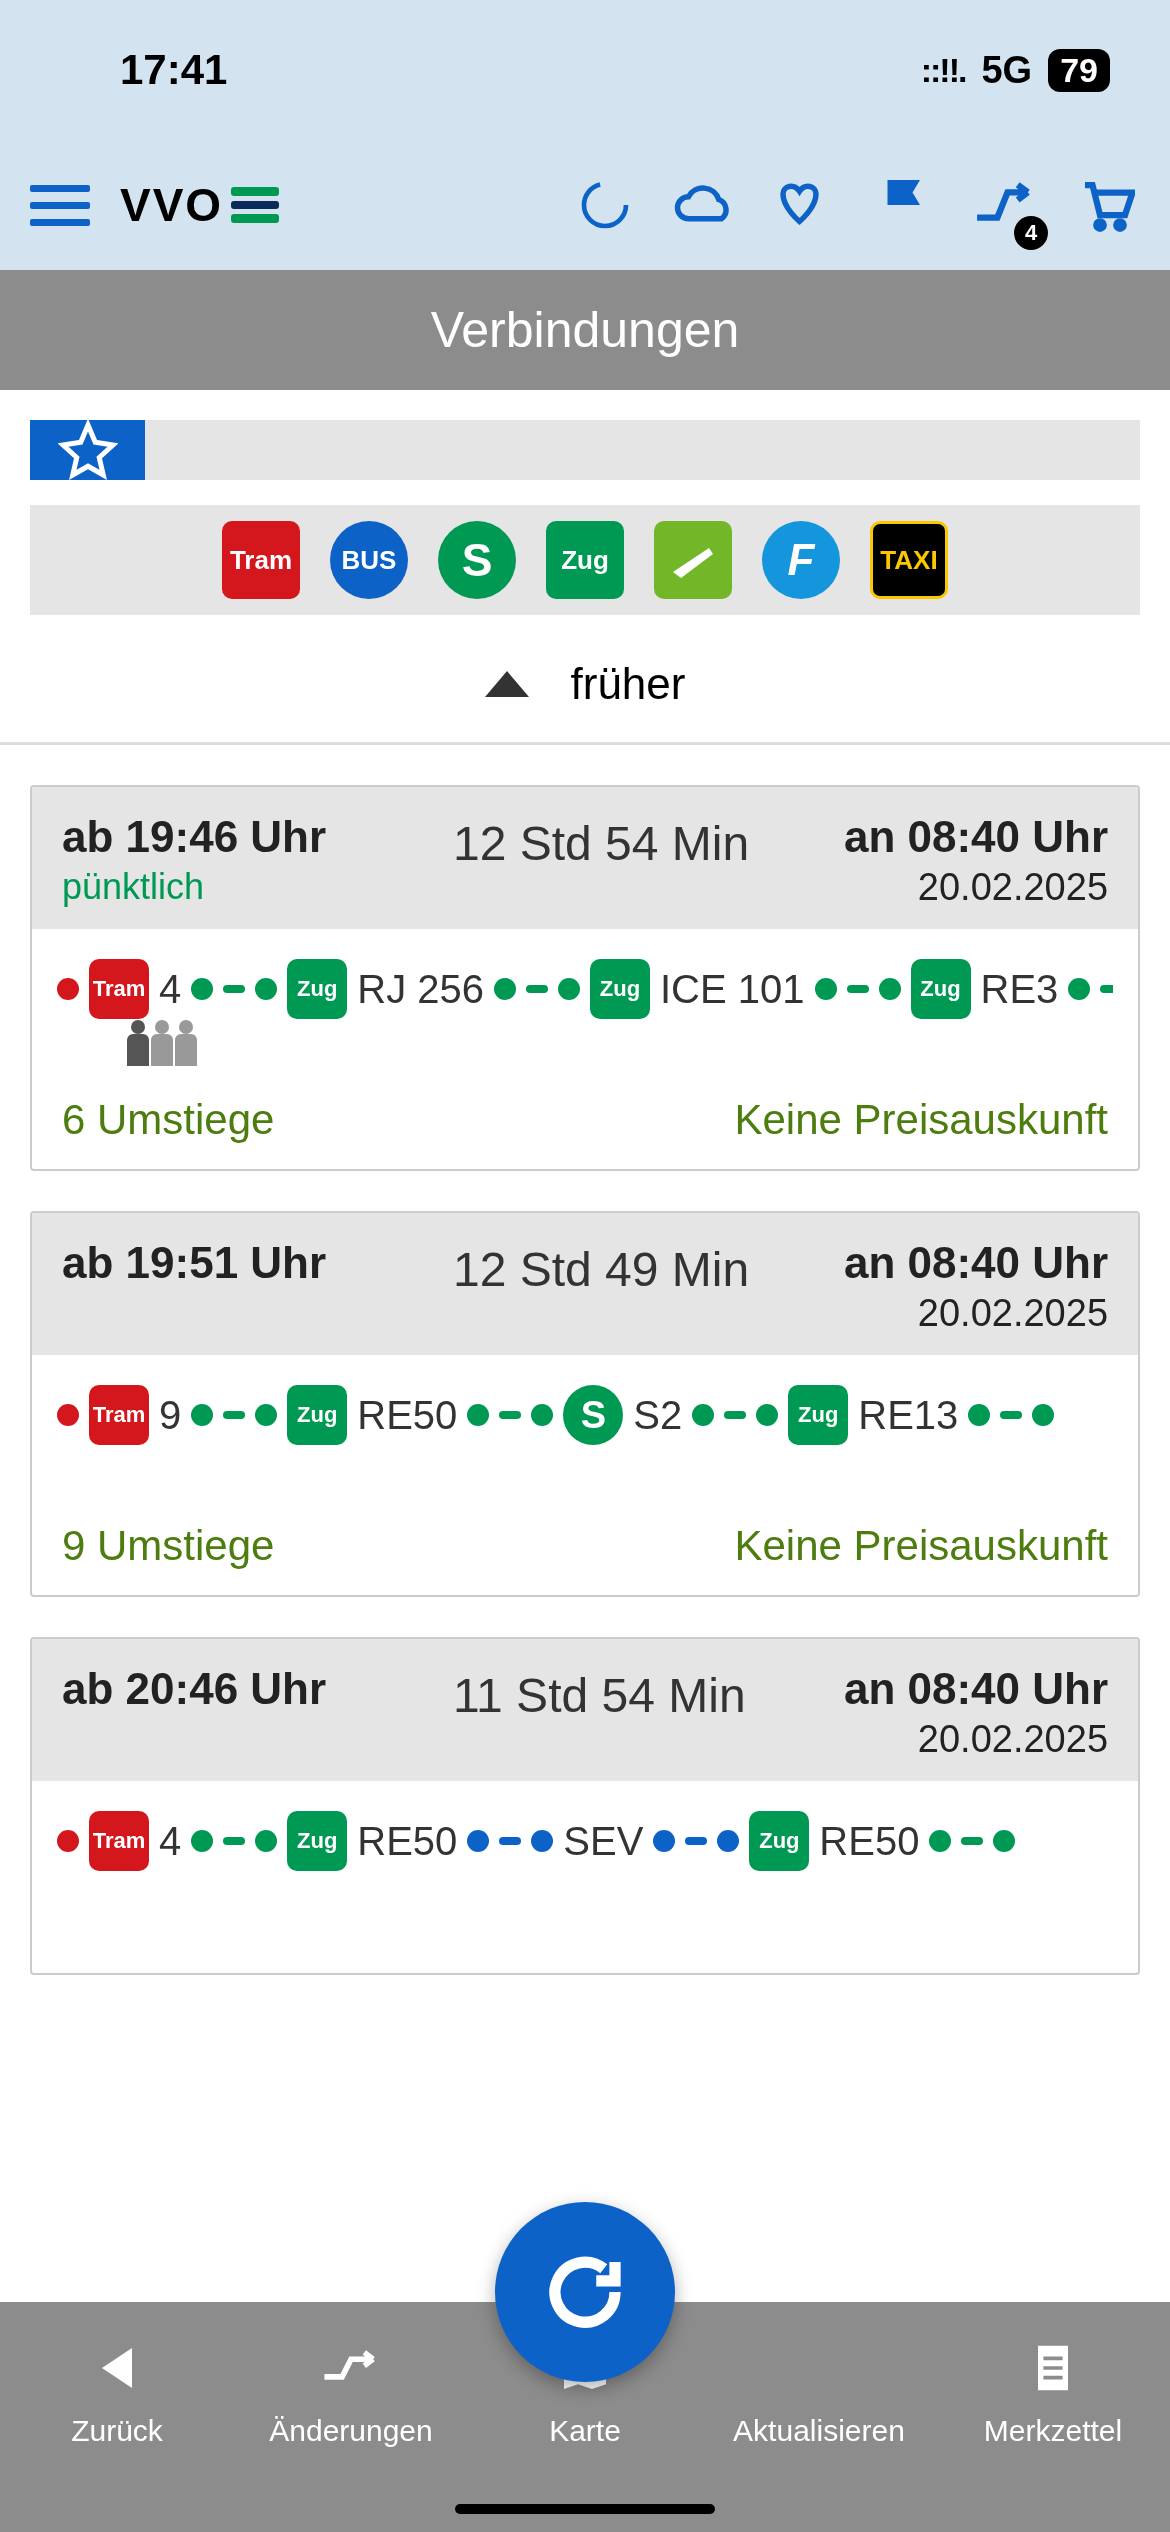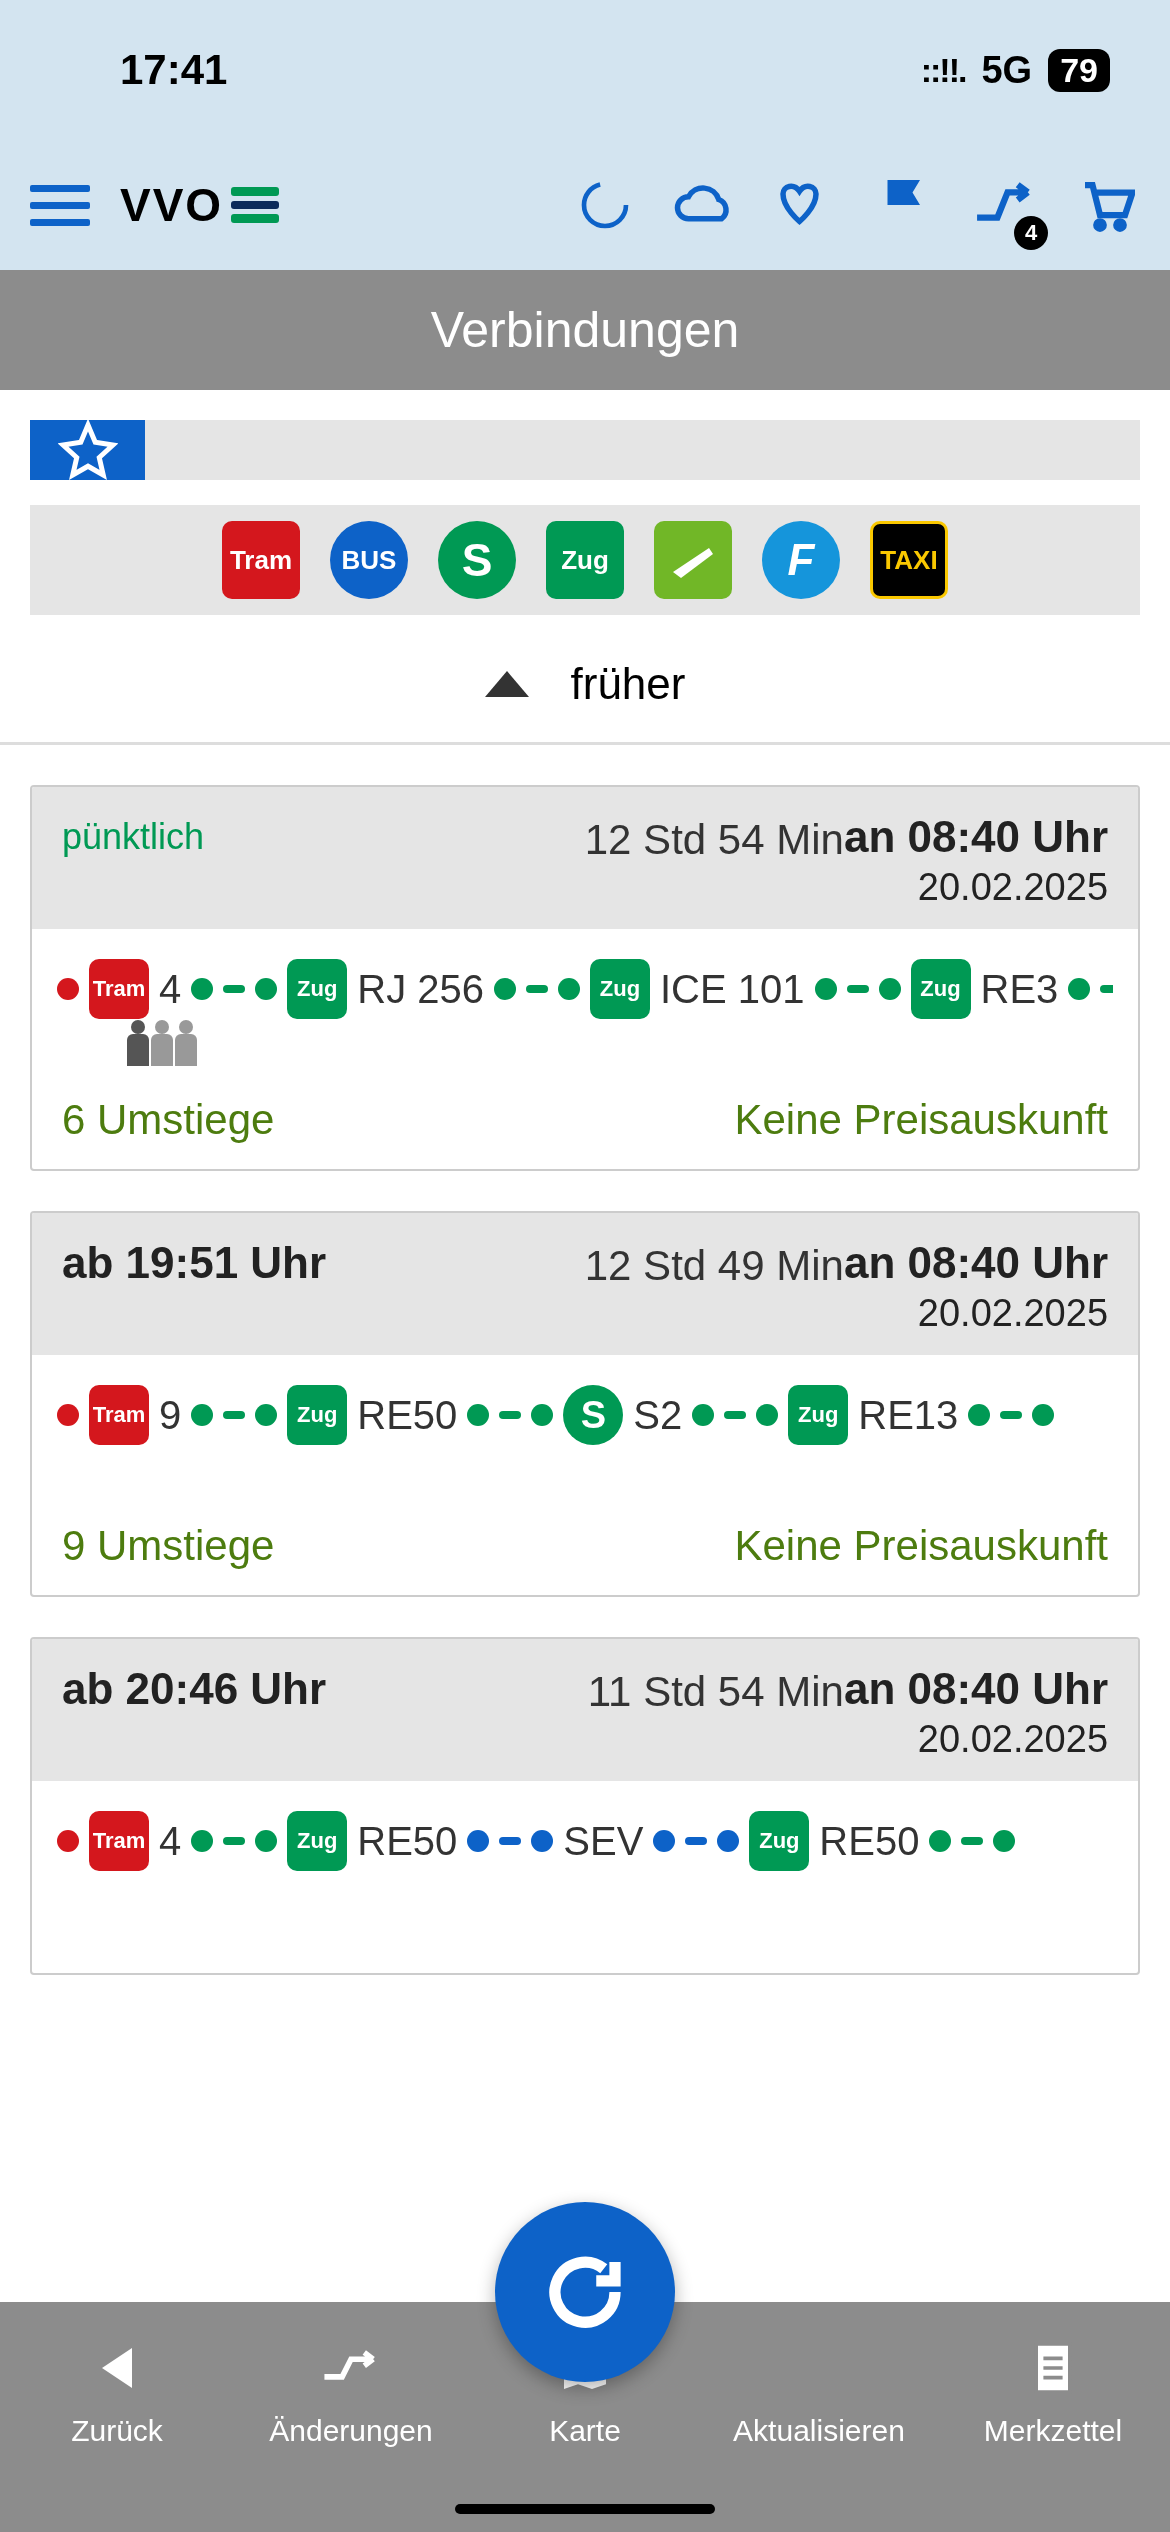--- a/index.html
+++ b/index.html
@@ -48,21 +48,21 @@
   .ic-taxi { background: #000; color: #fac800; border: 3px solid #fac800; }
 
   
   .earlier { height: 120px; display: flex; align-items: center; justify-content: center; gap: 42px; font-size: 44px; color: #000; border-bottom: 3px solid #ddd; margin: 10px -30px 0; }
   .tri-up { width: 0; height: 0; border-left: 22px solid transparent; border-right: 22px solid transparent; border-bottom: 26px solid #333; }
 
   
   .card { border: 2px solid #ccc; border-radius: 4px; margin-top: 40px; overflow: hidden; }
   .card-head { background: #e5e5e5; padding: 25px 30px 20px; display: flex; align-items: flex-start; }
   .ch-left { flex: 1; }
-  .ch-mid { flex: 1; text-align: right; font-size: 42px; color: #333; padding-top: 4px; }
+  .ch-mid { flex: 1; text-align: left; font-size: 48px; color: #333; padding-top: 4px; }
   .ch-right { text-align: right; }
   .ch-time { font-size: 44px; font-weight: 700; color: #222; }
   .ch-status { color: #009954; font-size: 36px; margin-top: 4px; }
   .ch-date { font-size: 38px; color: #222; margin-top: 4px; }
   .card-body { padding: 30px 25px 25px; }
   .legs { display: flex; align-items: center; gap: 10px; height: 60px; overflow: hidden; white-space: nowrap; }
   .dot { width: 22px; height: 22px; border-radius: 50%; flex: 0 0 auto; }
   .dot.r { background: #d4171d; }
   .dot.g { background: #009954; }
   .dot.b { background: #0d62c8; }
@@ -177,20 +177,21 @@
 
   <div class="earlier">
     <span class="tri-up"></span>
     <span>früher</span>
   </div>
 
   <div id="results">
       <div class="card">
     <div class="card-head">
       <div class="ch-left">
+        <div class="ch-time">ab 19:46 Uhr</div>
         <div class="ch-status">pünktlich</div>
       </div>
       <div class="ch-mid">12 Std 54 Min</div>
       <div class="ch-right">
         <div class="ch-time">an 08:40 Uhr</div>
         <div class="ch-date">20.02.2025</div>
       </div>
     </div>
     <div class="card-body">
       <div class="legs">

